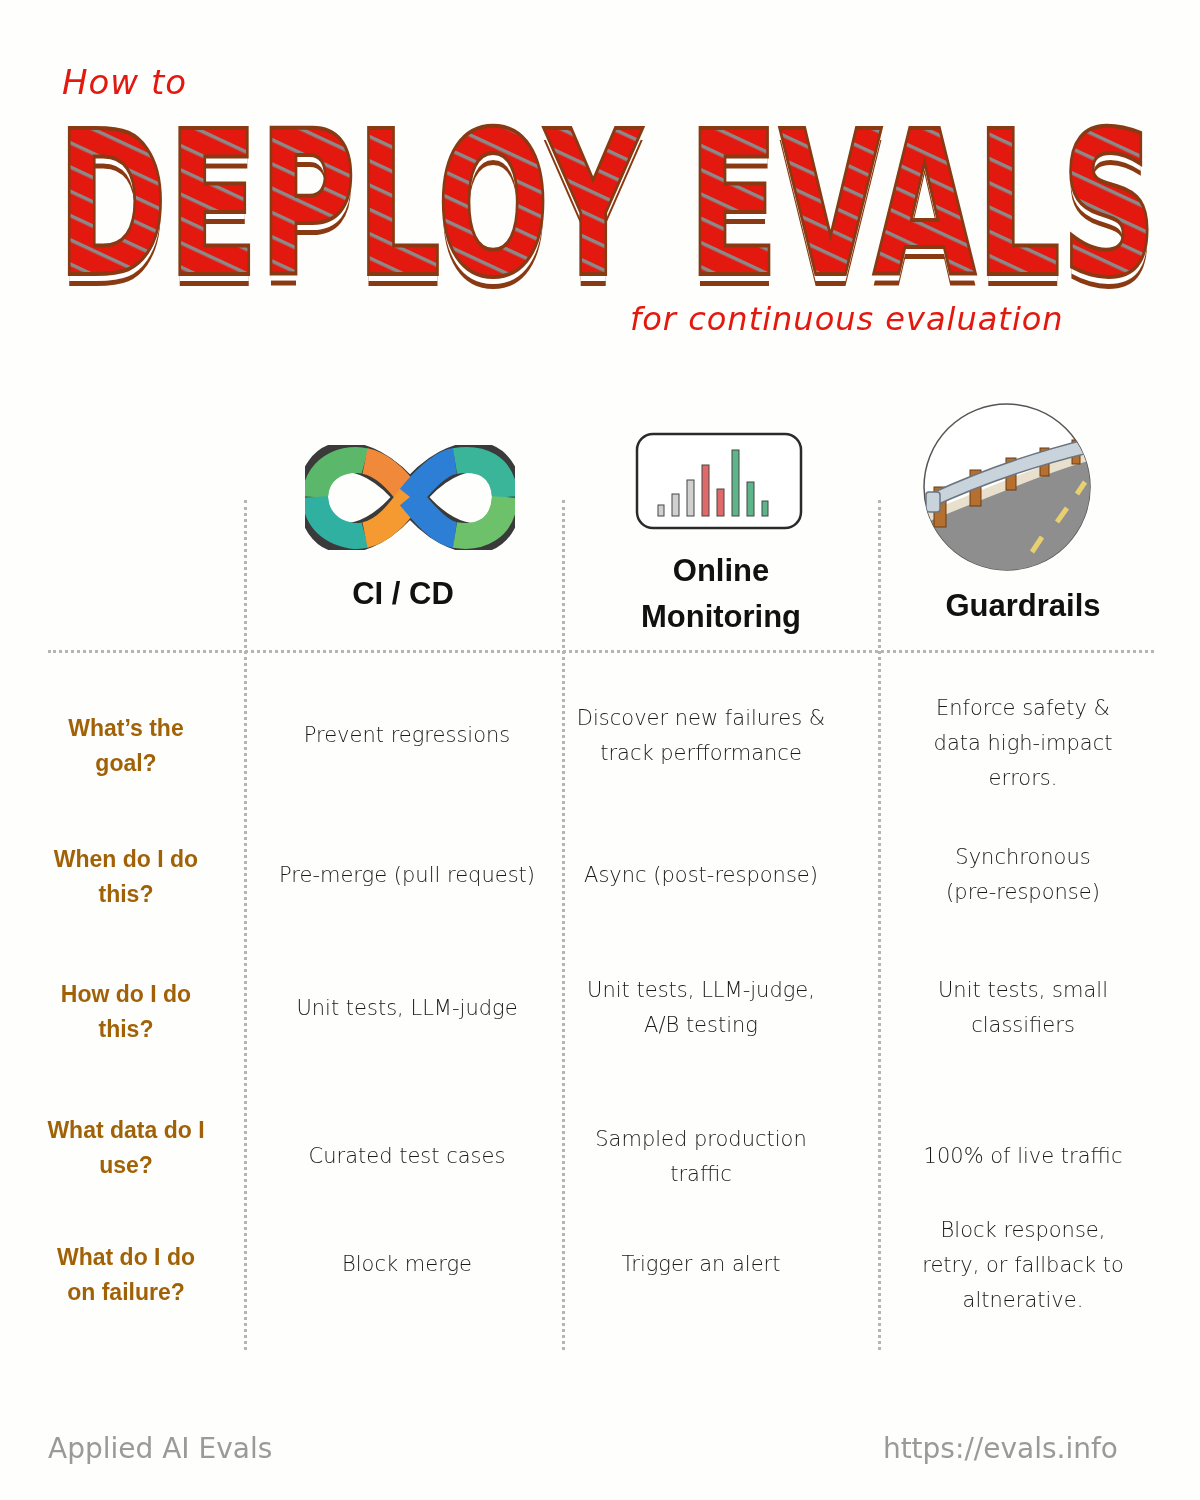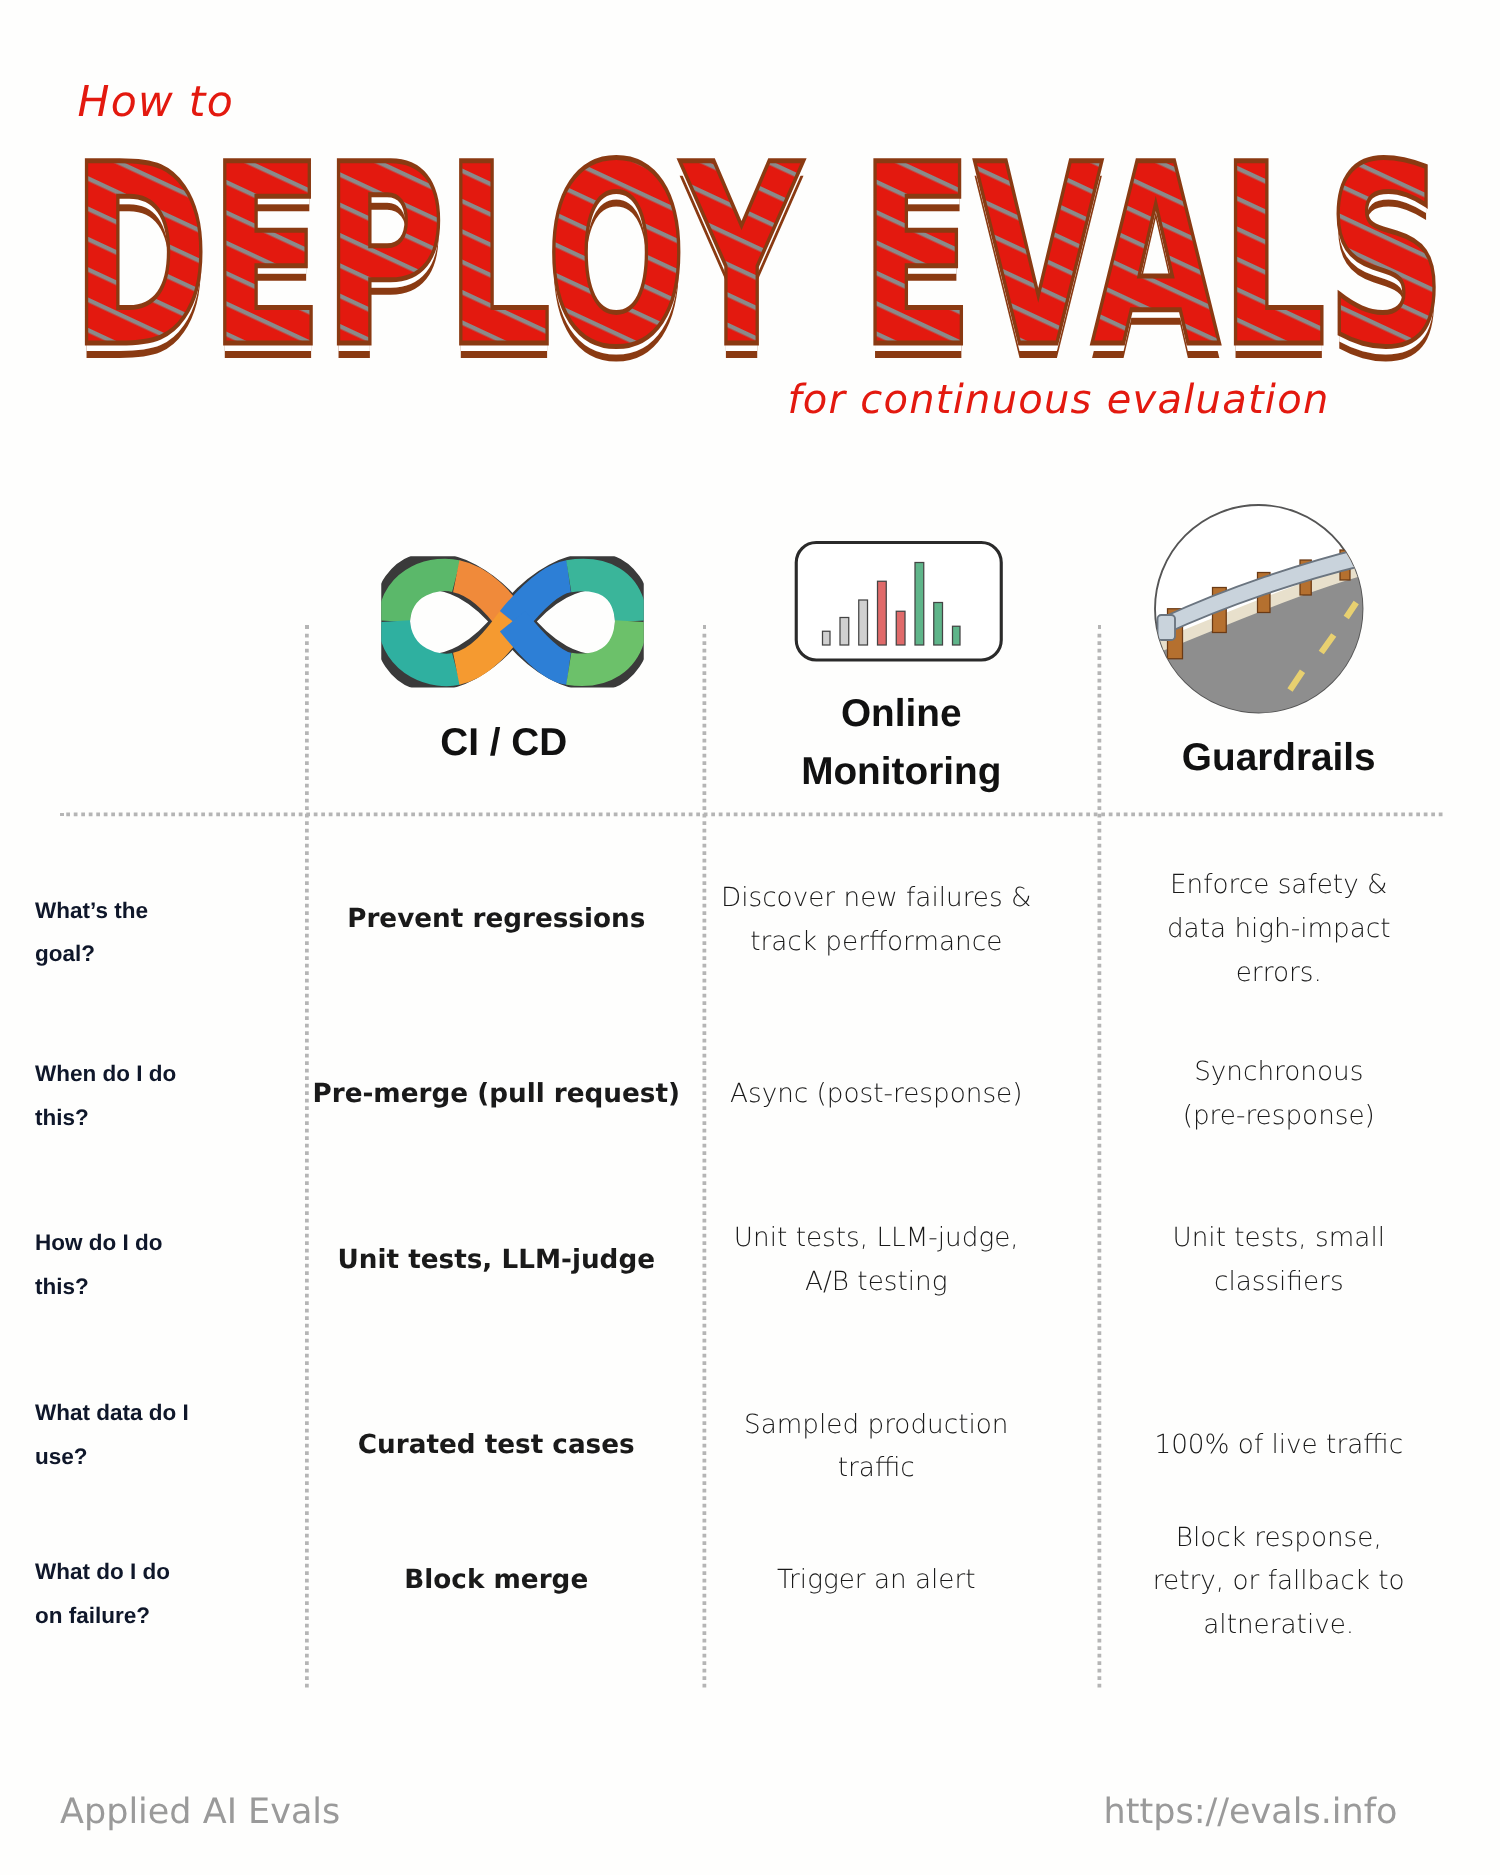--- a/index.html
+++ b/index.html
@@ -6,25 +6,25 @@
   body { width:1200px; height:1500px; background:#fefefd; position:relative; overflow:hidden;
          font-family:"DejaVu Sans", sans-serif; color:#111; }
   .abs { position:absolute; }
   .script { font-family:"DejaVu Sans", sans-serif; color:#e3190f; font-weight:300; font-style:italic; letter-spacing:1px; }
   #how-to { left:62px; top:62px; font-size:34px; }
   #subtitle { left:630px; top:300px; font-size:32px; }
   #big-title { left:52px; top:108px; width:1110px; height:190px; }
   .vline { position:absolute; top:500px; height:850px; width:0; border-left:3px dotted #b5b5b5; }
   .hline { position:absolute; left:48px; top:650px; width:1106px; height:0; border-top:3px dotted #b5b5b5; }
   .col-title { position:absolute; text-align:center; font-family:"Liberation Sans", sans-serif; font-weight:bold; font-size:31px; line-height:46px; color:#111; }
-  .row-label { position:absolute; left:28px; width:196px; text-align:left; font-family:"Liberation Sans", sans-serif;
-               font-weight:bold; font-size:18px; line-height:35px; color:#0f172a; transform:translateY(-50%); }
+  .row-label { position:absolute; left:28px; width:196px; text-align:center; font-family:"Liberation Sans", sans-serif;
+               font-weight:bold; font-size:23px; line-height:35px; color:#a16207; transform:translateY(-50%); }
   .cell { position:absolute; text-align:center; font-family:"DejaVu Sans", sans-serif; font-weight:300;
           font-size:21px; line-height:35px; color:#1a1a1a; transform:translateY(-50%); }
-  .c1 { left:244px; width:306px;font-weight:bold; }
+  .c1 { left:254px; width:306px; }
   .c2 { left:548px; width:306px; }
   .c3 { left:884px; width:278px; }
   .footer { position:absolute; top:1432px; font-family:"DejaVu Sans", sans-serif; font-size:28px; color:#9a9a9a; }
   .icon { position:absolute; }
 </style>
 </head>
 <body>
 
 <div id="how-to" class="abs script">How to</div>
 

